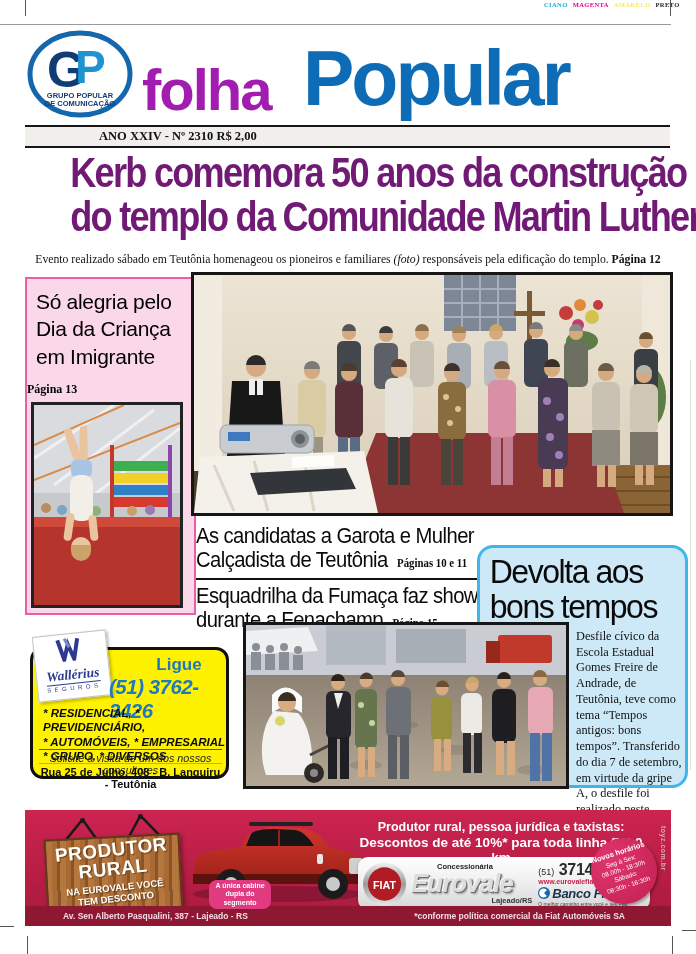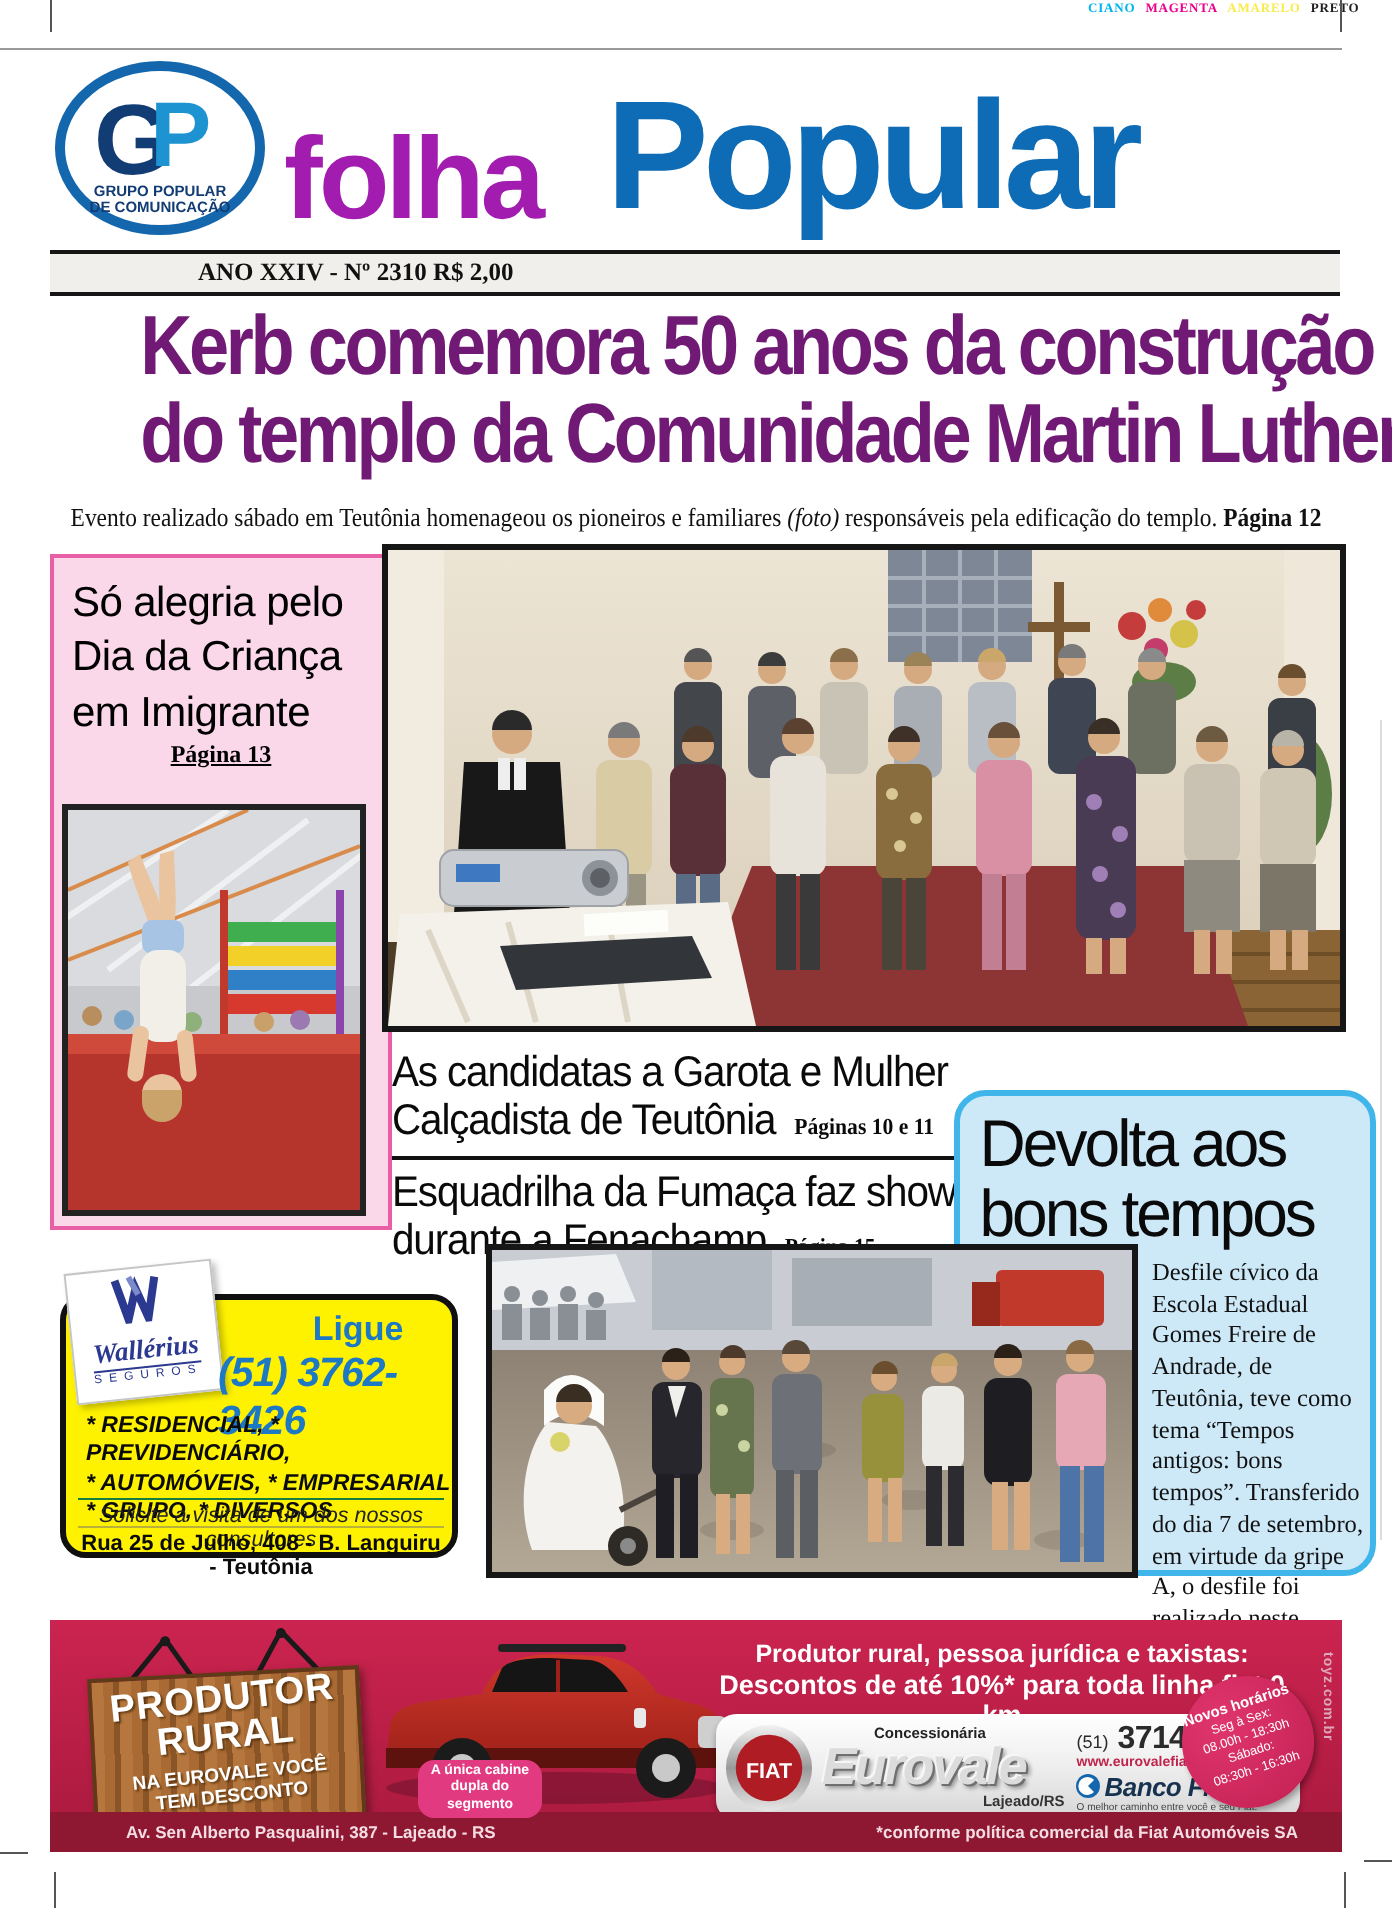--- a/index.html
+++ b/index.html
@@ -24,21 +24,21 @@
   
   .headline { left:25px; top:151px; width:645px; text-align:center; font-weight:bold; color:#701a75; }
   .headline .hl { font-size:42px; letter-spacing:-2px; line-height:1.04; transform:scaleX(.86); transform-origin:center; white-space:nowrap; }
   .deck { left:0; top:251px; width:696px; text-align:center; font:13px "Liberation Serif",serif; color:#111; transform:scaleX(.9); transform-origin:center; white-space:nowrap; }
   .deck i { font-style:italic; }
   .deck b { font-weight:bold; }
 
   
   .pink-box { left:25px; top:277px; width:171px; height:338px; background:#fad8e9; border:2px solid #e85fa5; }
   .pink-title { padding:9px 6px 0 9px; font-size:21px; letter-spacing:-.3px; line-height:1.3; color:#000; }
-  .pink-page { text-align:center; margin-top:0; font:bold 12px "Liberation Serif",serif;text-decoration:underline; }
+  .pink-page { margin-top:12px; font:bold 12px "Liberation Serif",serif; }
   .pink-photo { left:31px; top:402px; width:152px; height:206px; border:3px solid #222; z-index:2; background:#d9dbdf; }
   .pink-photo svg { display:block; width:100%; height:100%; }
 
   
   .main-photo { left:191px; top:272px; width:482px; height:244px; border:3px solid #161616; background:#e8e0d0; }
   .main-photo svg { display:block; width:100%; height:100%; }
 
   
   .sec-heads { left:196px; top:524px; width:300px; }
   .sec-item { font-size:21.5px; letter-spacing:-.6px; line-height:1.13; color:#0a0a0a; transform:scaleX(.94); transform-origin:left; }
@@ -85,21 +85,21 @@
   .phone-block { width:108px; text-align:left; margin-left:2px; }
   .pb-phone { color:#2b2b2b; white-space:nowrap; }
   .pb-phone .area { font-size:9px; } .pb-phone .num { font-weight:bold; font-size:16px; letter-spacing:-.3px; }
   .pb-site { font-weight:bold; font-size:7px; color:#c0244c; margin-top:-1px; }
   .bank-row { display:flex; align-items:center; margin-top:1px; }
   .bank-name { font:bold italic 13px "Liberation Sans",sans-serif; color:#16324f; margin-left:2px; letter-spacing:-.3px; }
   .bank-tag { font-size:5px; color:#444; }
   .hours-badge { position:absolute; left:566px; top:28px; width:66px; height:66px; border-radius:50%; background:radial-gradient(circle at 35% 30%,#e0356e,#c12052); transform:rotate(-18deg); color:#fff; text-align:center; padding-top:9px; box-shadow:1px 2px 3px rgba(0,0,0,.35); }
   .hours-badge .h0 { font-weight:bold; font-size:7.5px; }
   .hours-badge div { font-size:6.4px; line-height:1.3; }
-  .fiat-strip { position:absolute; left:0; bottom:0; width:646px; height:20px; background:#8e1732; display:flex; justify-content:space-between; align-items:center; padding:0 22px 0 38px; font-weight:bold; font-size:8.5px; color:#f3dce2; }
+  .fiat-strip { position:absolute; left:0; bottom:0; width:646px; height:20px; background:#8e1732; display:flex; justify-content:space-between; align-items:center; padding:0 46px 0 38px; font-weight:bold; font-size:8.5px; color:#f3dce2; }
   .side-url { position:absolute; right:4px; top:16px; writing-mode:vertical-rl; font-size:7px; font-weight:bold; color:#dba9ba; letter-spacing:.5px; }
 </style>
 </head>
 <body>
 
 <div class="abs reg-labels">
   <span class="reg-c">CIANO</span>
   <span class="reg-m">MAGENTA</span>
   <span class="reg-y">AMARELO</span>
   <span class="reg-k">PRETO</span>

